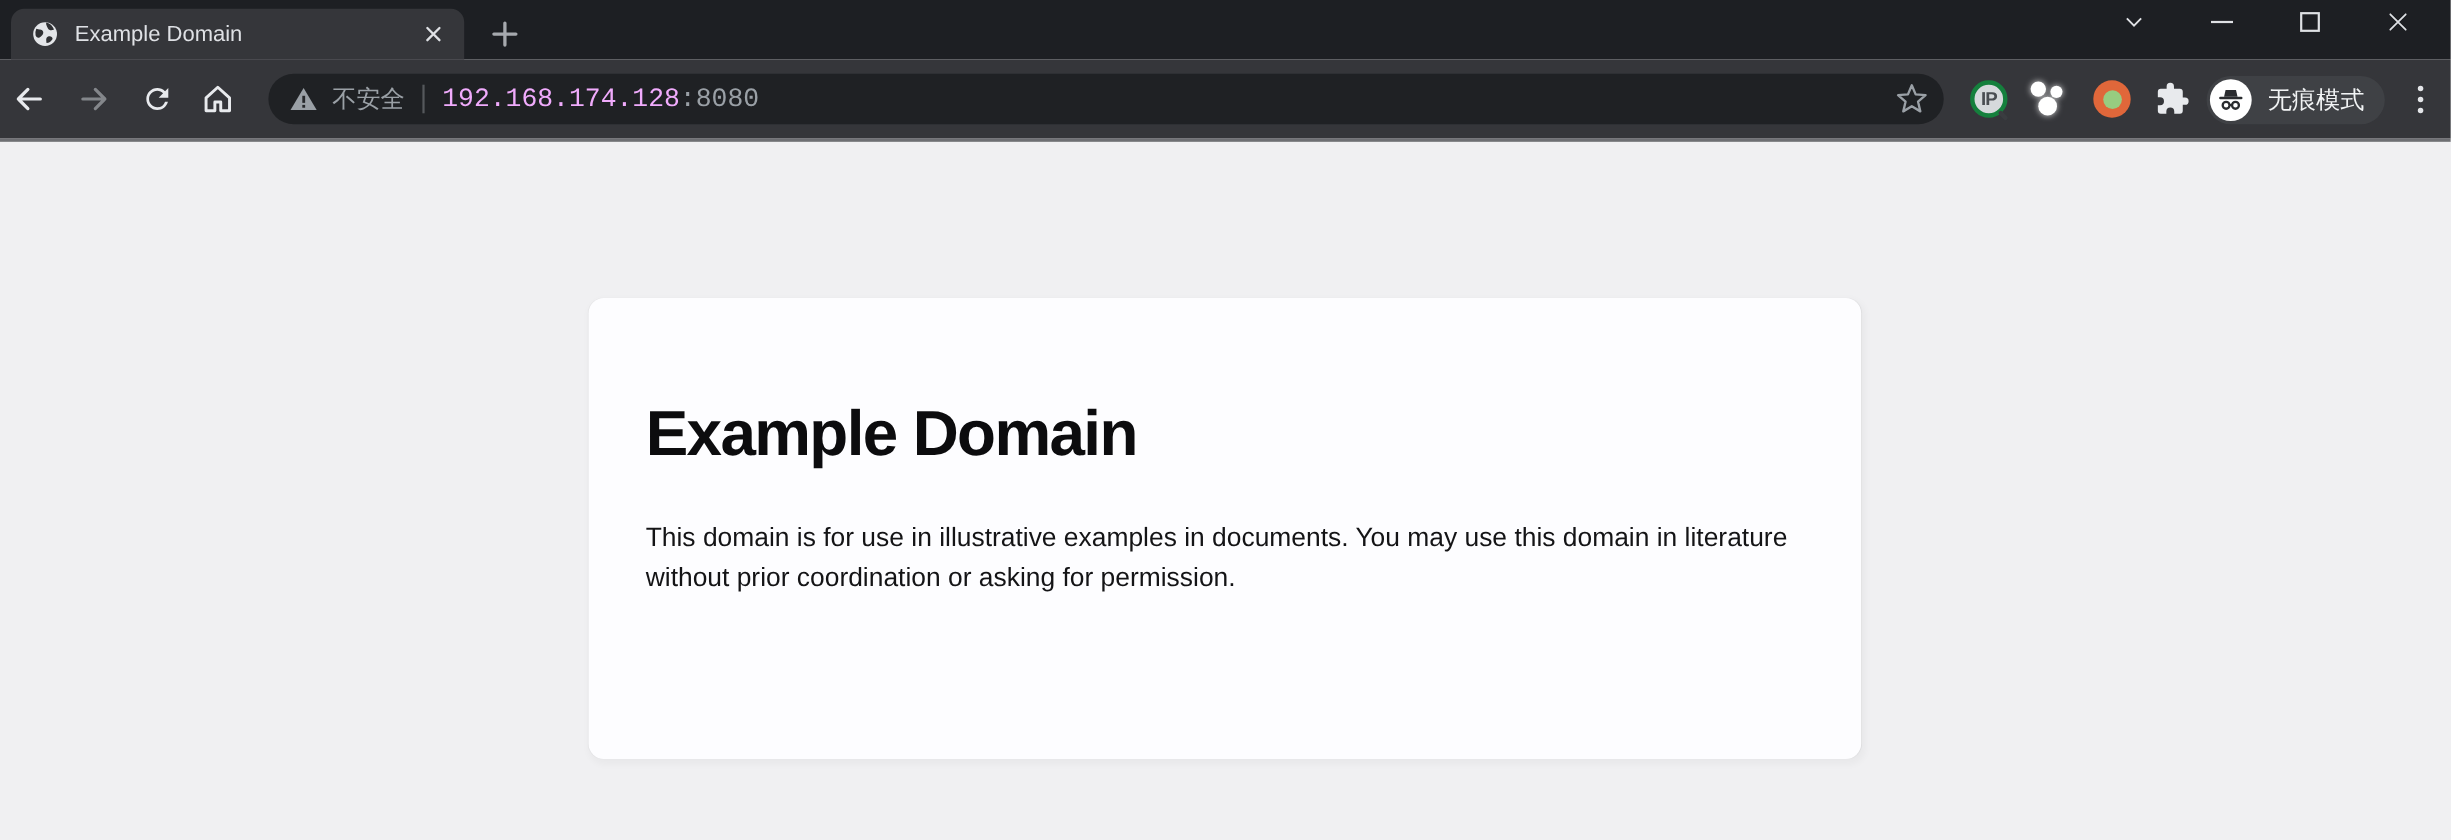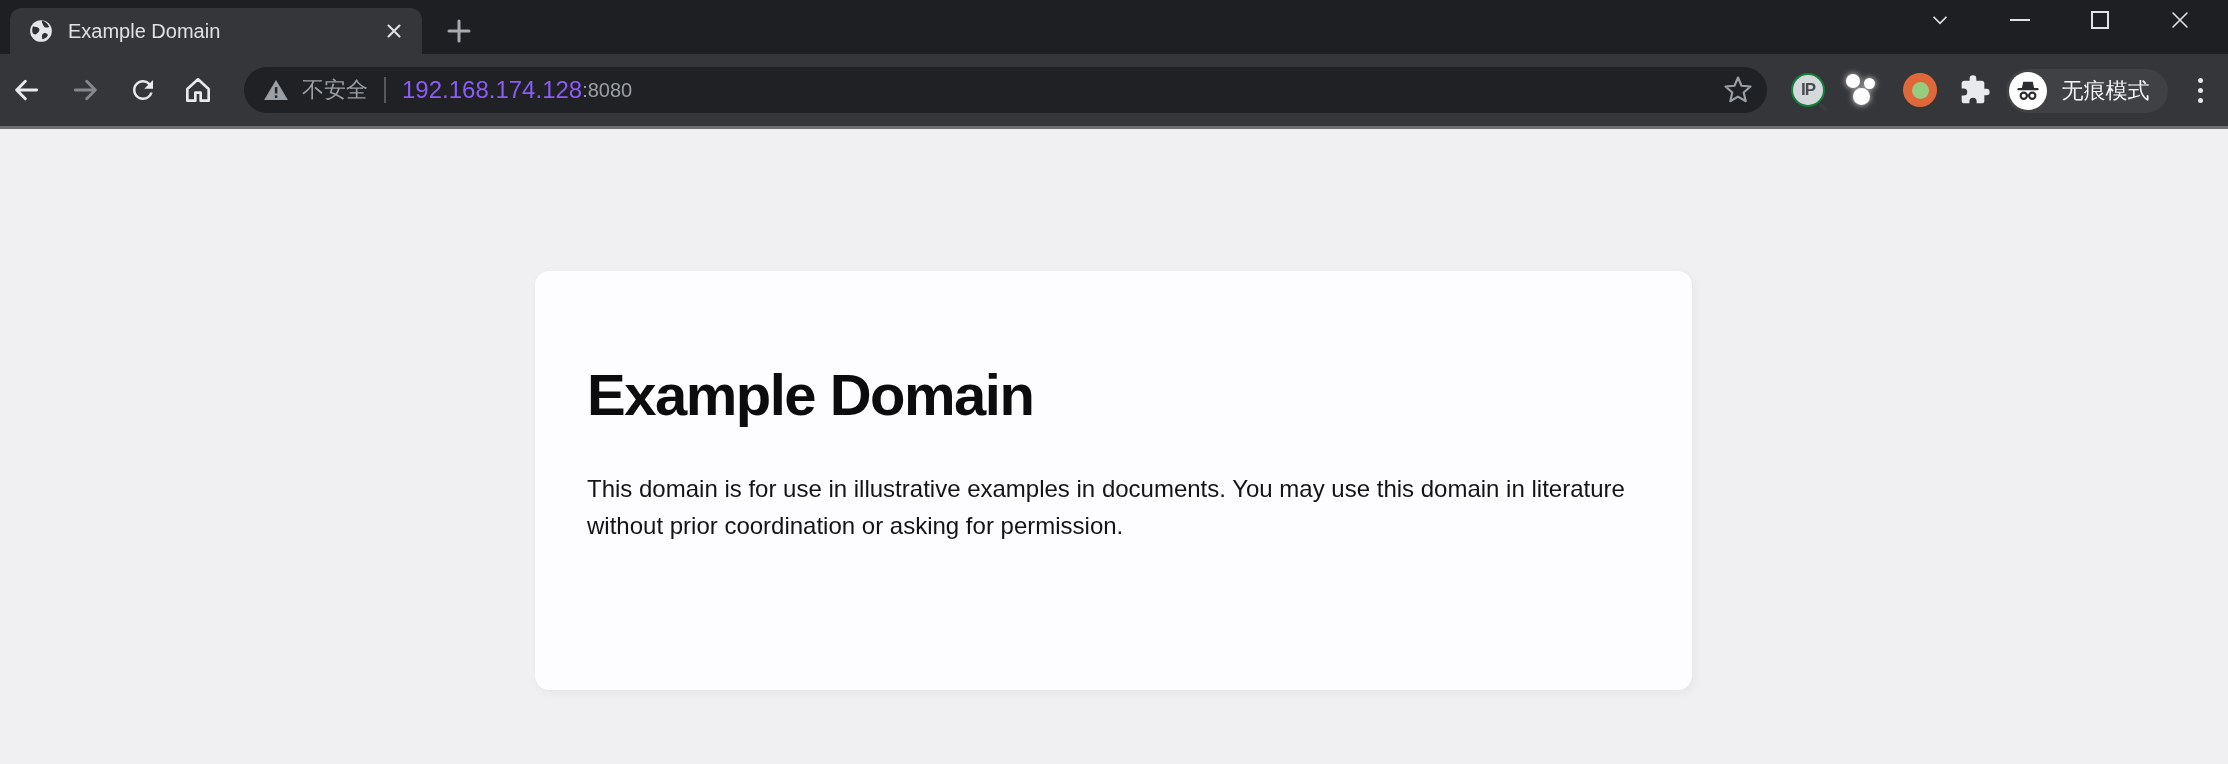--- a/index.html
+++ b/index.html
@@ -28,31 +28,31 @@
     background:#35363a; display:flex; align-items:center; }
   .nav-btn { width:48px; height:48px; border-radius:50%; display:flex;
     align-items:center; justify-content:center; flex:0 0 auto; cursor:pointer; }
   .nav-btn.back { margin-left:2px; }
   .nav-btn.fwd { margin-left:12px; }
   .nav-btn.reload { margin-left:9px; }
   .nav-btn.home { margin-left:7px; }
 
   .omnibox { position:absolute; left:244px; top:13px; width:1523px; height:46px;
     background:#1f2124; border-radius:23px; display:flex; align-items:center;
-    padding:0 14px 0 18px; }
+    padding:0 14px 0 18px;font-family:Liberation Mono, monospace; }
   .sec-label { margin-left:12px; font-size:22px; color:#9aa0a6; white-space:nowrap; }
   .omni-divider { width:2px; height:26px; background:#55585c; margin:0 16px; }
-  .omni-host { font-size:24px; color:#8b5cf6; white-space:nowrap; }
-  .omni-port { font-size:20px; color:#9aa0a6; white-space:nowrap; }
+  .omni-host { font-size:24px; color:#f0abfc; white-space:nowrap; }
+  .omni-port { font-size:24px; color:#9aa0a6; white-space:nowrap; }
   .omni-spacer { flex:1 1 auto; }
 
   .ext-btn { position:absolute; top:14px; width:44px; height:44px; display:flex;
     align-items:center; justify-content:center; cursor:pointer; }
   .ip-lens { width:34px; height:34px; border-radius:50%; background:#d6d9dc;
-    border:2px solid #15803d; display:flex; align-items:center; justify-content:center;
+    border:4px solid #15803d; display:flex; align-items:center; justify-content:center;
     position:relative; }
   .ip-text { font-size:17px; font-weight:bold; color:#4a4d52; letter-spacing:-1px; }
   .ip-handle { position:absolute; right:-5px; bottom:-4px; width:10px; height:4px;
     background:#3a3c40; transform:rotate(45deg); border-radius:2px; }
   .cluster { position:relative; width:40px; height:40px; filter:blur(.6px); }
   .cluster i { position:absolute; background:#ffffff; border-radius:50%; display:block;
     box-shadow:0 0 6px rgba(255,255,255,.8); }
   .cluster .c1 { left:3px;  top:4px;  width:14px; height:14px; }
   .cluster .c2 { left:21px; top:8px;  width:11px; height:11px; }
   .cluster .c3 { left:10px; top:18px; width:17px; height:17px; }

